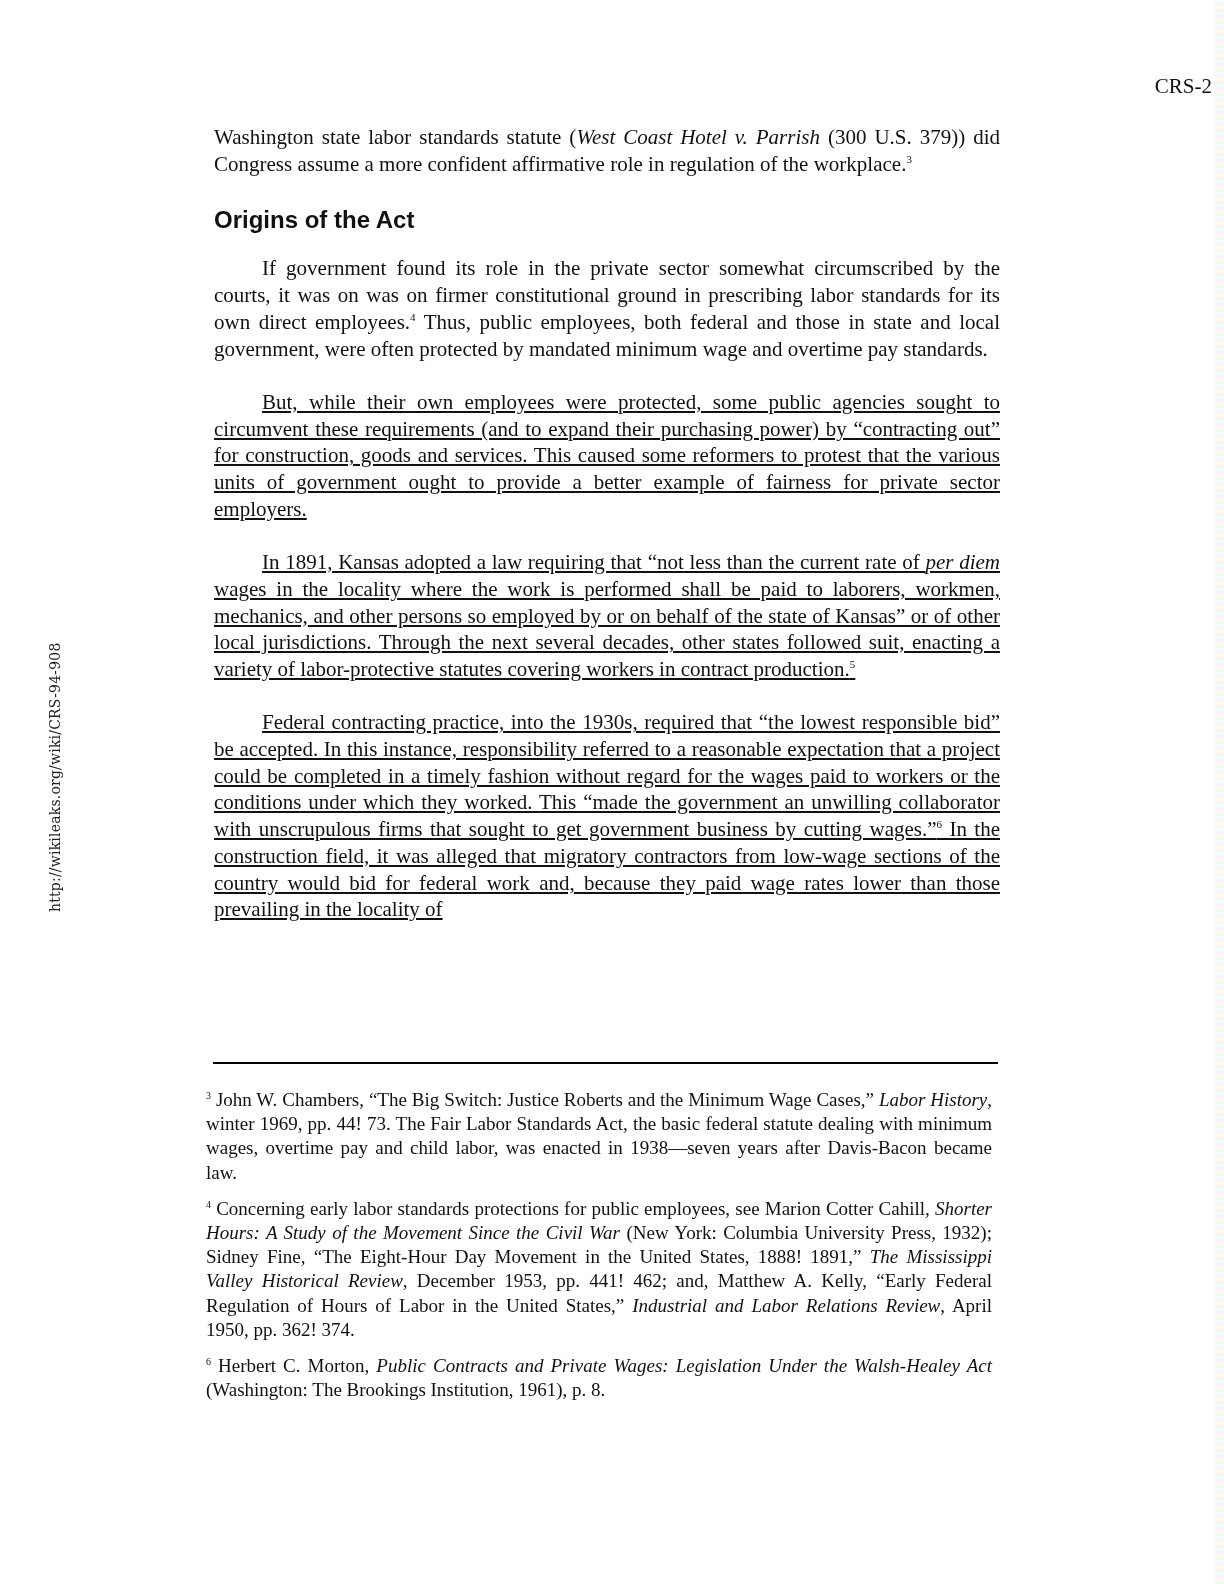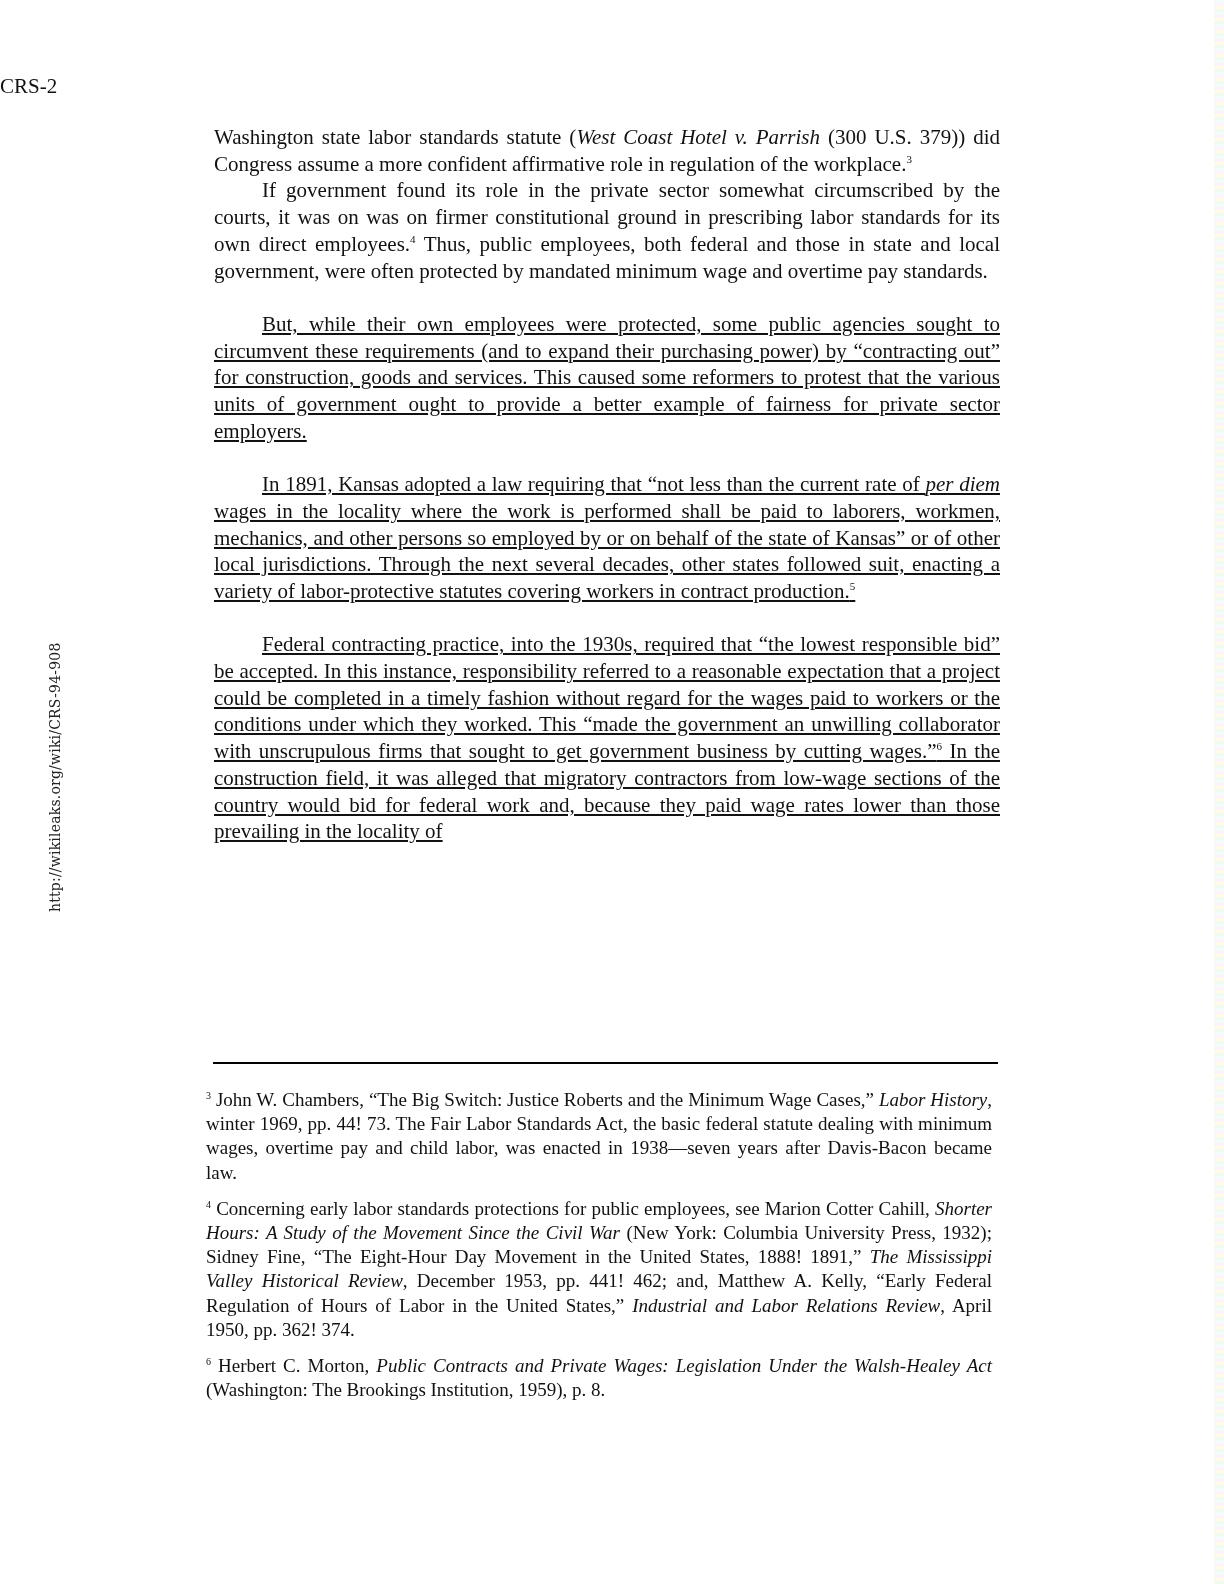--- a/index.html
+++ b/index.html
@@ -34,21 +34,21 @@
       font-family: "DejaVu Serif", serif;
       font-size: 14px;
       color: #222;
       white-space: nowrap;
       letter-spacing: 0.2px;
     }
     .page-header {
       position: absolute;
       left: 0; width: 1212px;
       top: 74px;
-      text-align: left;
+      text-align: right;
       font-size: 21px;
     }
     .content {
       position: absolute;
       left: 214px;
       top: 124px;
       width: 786px;
       font-size: 21px;
       line-height: 26.7px;
       text-align: justify;
@@ -91,32 +91,33 @@
 
 <div class="edge-strip"></div>
 
 <div class="side-url">http://wikileaks.org/wiki/CRS-94-908</div>
 
 <div class="page-header">CRS-2</div>
 
 <div class="content">
   <p><span>Washington state labor standards statute (</span><i>West Coast Hotel v. Parrish</i><span> (300 U.S. 379)) did Congress assume a more confident affirmative role in regulation of the workplace.</span><sup>3</sup></p>
 
+  <h2 class="section-heading">Origins of the Act</h2>
 
   <p class="indent"><span>If government found its role in the private sector somewhat circumscribed by the courts, it was on was on firmer constitutional ground in prescribing labor standards for its own direct employees.</span><sup>4</sup><span> Thus, public employees, both federal and those in state and local government, were often protected by mandated minimum wage and overtime pay standards.</span></p>
 
   <p class="indent para-gap">But, while their own employees were protected, some public agencies sought to circumvent these requirements (and to expand their purchasing power) by “contracting out” for construction, goods and services. This caused some reformers to protest that the various units of government ought to provide a better example of fairness for private sector employers.</p>
 
   <p class="indent para-gap"><span>In 1891, Kansas adopted a law requiring that “not less than the current rate of </span><i>per diem</i><span> wages in the locality where the work is performed shall be paid to laborers, workmen, mechanics, and other persons so employed by or on behalf of the state of Kansas” or of other local jurisdictions. Through the next several decades, other states followed suit, enacting a variety of labor-protective statutes covering workers in contract production.</span><sup>5</sup></p>
 
   <p class="indent para-gap"><span>Federal contracting practice, into the 1930s, required that “the lowest responsible bid” be accepted. In this instance, responsibility referred to a reasonable expectation that a project could be completed in a timely fashion without regard for the wages paid to workers or the conditions under which they worked. This “made the government an unwilling collaborator with unscrupulous firms that sought to get government business by cutting wages.”</span><sup>6</sup><span> In the construction field, it was alleged that migratory contractors from low-wage sections of the country would bid for federal work and, because they paid wage rates lower than those prevailing in the locality of</span></p>
 </div>
 
 <div class="rule"></div>
 
 <div class="footnotes">
   <p class="footnote"><sup>3</sup><span> John W. Chambers, “The Big Switch: Justice Roberts and the Minimum Wage Cases,” </span><i>Labor History</i><span>, winter 1969, pp. 44! 73. The Fair Labor Standards Act, the basic federal statute dealing with minimum wages, overtime pay and child labor, was enacted in 1938—seven years after Davis-Bacon became law.</span></p>
 
   <p class="footnote"><sup>4</sup><span> Concerning early labor standards protections for public employees, see Marion Cotter Cahill, </span><i>Shorter Hours: A Study of the Movement Since the Civil War</i><span> (New York: Columbia University Press, 1932); Sidney Fine, “The Eight-Hour Day Movement in the United States, 1888! 1891,” </span><i>The Mississippi Valley Historical Review</i><span>, December 1953, pp. 441! 462; and, Matthew A. Kelly, “Early Federal Regulation of Hours of Labor in the United States,” </span><i>Industrial and Labor Relations Review</i><span>, April 1950, pp. 362! 374.</span></p>
 
 
-  <p class="footnote"><sup>6</sup><span> Herbert C. Morton, </span><i>Public Contracts and Private Wages: Legislation Under the Walsh-Healey Act</i><span> (Washington: The Brookings Institution, 1959), p. 8.</span></p>
+  <p class="footnote"><sup>6</sup><span> Herbert C. Morton, </span><i>Public Contracts and Private Wages: Legislation Under the Walsh-Healey Act</i><span> (Washington: The Brookings Institution, 1961), p. 8.</span></p>
 </div>
 
 </body></html>

